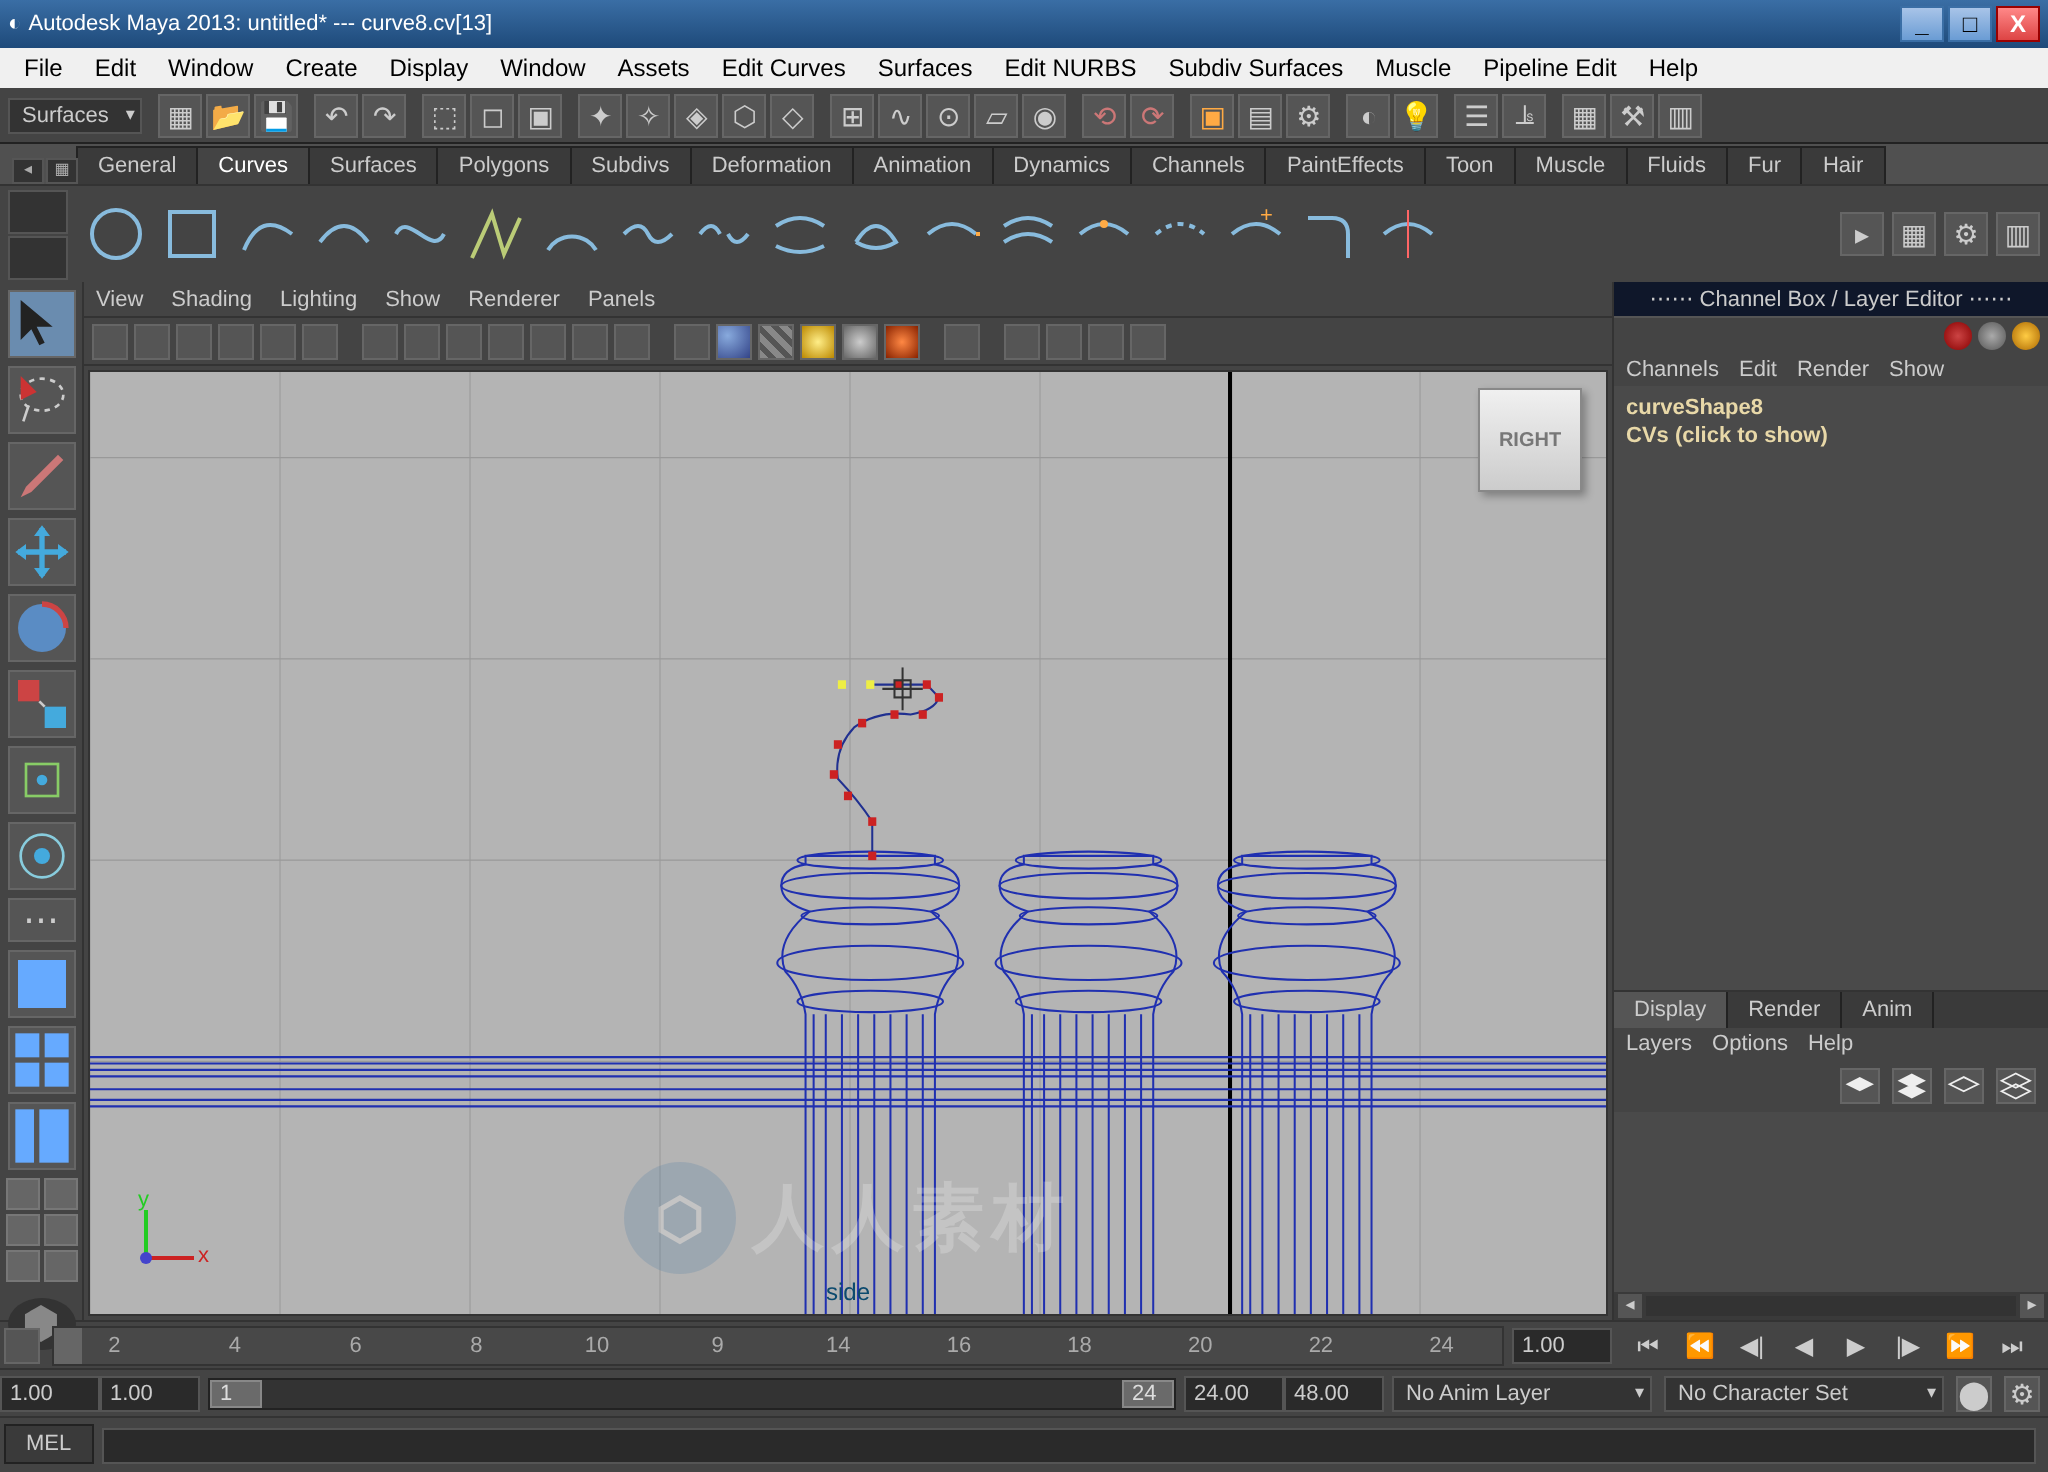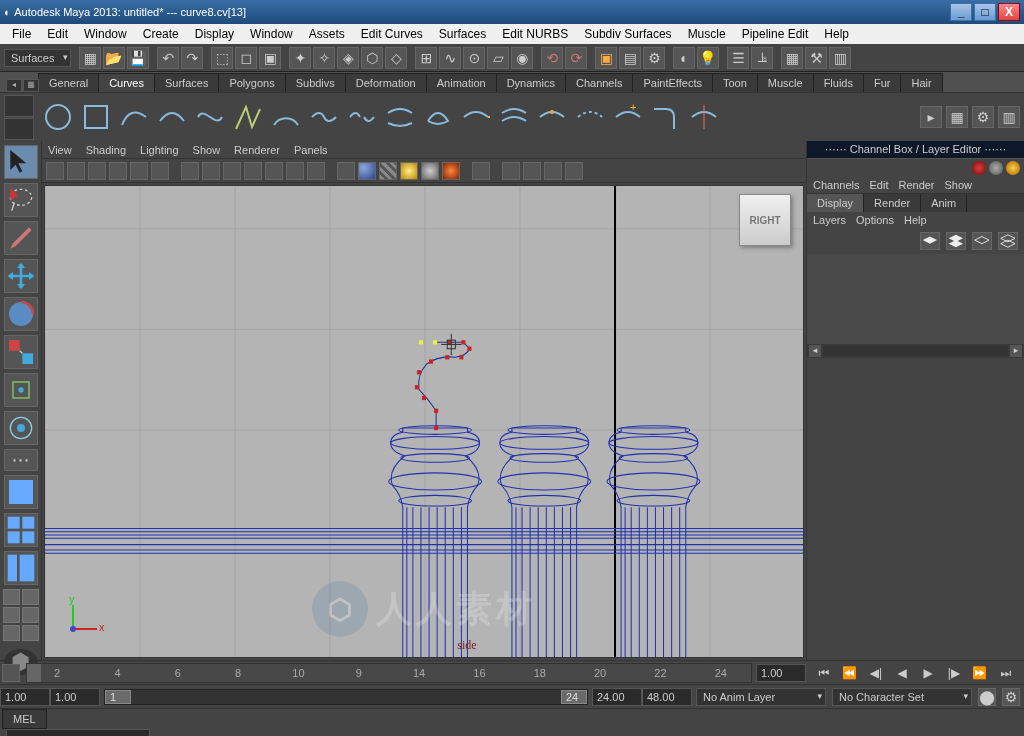--- a/index.html
+++ b/index.html
@@ -33,21 +33,21 @@
 .tool.sel { background:#6a8caf; }
 .tool.small { height:22px; }
 .layout-sel { margin-top:auto; display:grid; grid-template-columns:1fr 1fr; gap:2px; width:36px; }
 .layout-sel div { height:16px; background:#666; border:1px solid #777; }
 .viewport-wrap { flex:1; display:flex; flex-direction:column; background:#444; }
 .view-menubar { height:18px; display:flex; align-items:center; padding:0 6px; color:#ccc; gap:14px; border-bottom:1px solid #333; }
 .view-toolbar { height:24px; display:flex; align-items:center; padding:0 4px; gap:3px; background:#444; border-bottom:1px solid #333; }
 .vbtn { width:18px; height:18px; background:#555; border:1px solid #666; }
 .viewport { flex:1; background:#b4b4b4; position:relative; border:1px solid #333; margin:2px; overflow:hidden; }
 .viewcube { position:absolute; top:8px; right:12px; width:52px; height:52px; background:linear-gradient(#f0f0f0,#ccc); border:1px solid #888; display:flex; align-items:center; justify-content:center; font-weight:bold; color:#777; font-size:10px; box-shadow:2px 2px 4px rgba(0,0,0,0.3); }
-.view-label { position:absolute; bottom:4px; left:50%; transform:translateX(-50%); color:#7f1d1d; font-size:12px; font-family:Liberation Serif, serif;margin-left:43px; }
+.view-label { position:absolute; bottom:4px; left:50%; transform:translateX(-50%); color:#0c4a6e; font-size:12px; font-family:Liberation Sans, sans-serif; }
 .axis-gizmo { position:absolute; bottom:20px; left:20px; width:40px; height:40px; }
 .sidepanel { width:218px; background:#444; border-left:1px solid #333; display:flex; flex-direction:column; }
 .panel-title { height:18px; background:#0f172a; color:#ccc; font-size:11px; text-align:center; padding:2px; border-bottom:1px solid #555; }
 .panel-toprow { height:18px; display:flex; justify-content:flex-end; gap:3px; padding:2px 4px; }
 .ptop { width:14px; height:14px; background:#555; border-radius:50%; }
 .ch-menubar { display:flex; gap:10px; padding:2px 6px; color:#ccc; background:#444; }
 .ch-content { flex:1; background:#4a4a4a; padding:4px 6px; min-height:200px; }
 .ch-line { color:#e8d8a8; font-weight:bold; font-size:11px; padding:1px 0; }
 .layerpanel { border-top:1px solid #333; }
 .layer-tabs { display:flex; background:#3a3a3a; }
@@ -67,21 +67,21 @@
 .ts-nums { position:absolute; top:3px; left:0; right:0; display:flex; color:#aaa; font-size:10px; }
 .ts-nums span { flex:1; text-align:center; }
 .ts-field { width:50px; height:18px; background:#2a2a2a; border:1px solid #555; color:#ccc; padding:0 4px; font-size:11px; }
 .playback { width:218px; display:flex; align-items:center; gap:6px; justify-content:center; }
 .pbtn { width:20px; height:16px; color:#ccc; font-size:12px; display:flex; align-items:center; justify-content:center; }
 .rangeslider { height:24px; display:flex; align-items:center; border-top:1px solid #333; }
 .rs-track { flex:1; height:16px; background:#333; border:1px solid #222; margin:0 4px; position:relative; }
 .rs-bar { position:absolute; left:0; width:26px; height:100%; background:#6a6a6a; border:1px solid #888; }
 .rs-bar.r { left:auto; right:0; }
 .anim-dd { display:flex; gap:6px; align-items:center; padding:0 4px; }
-.cmdline { height:24px; display:flex; align-items:flex-start; border-top:1px solid #333; padding:0 2px;flex-direction:column; }
+.cmdline { height:24px; display:flex; align-items:flex-end; border-top:1px solid #333; padding:0 2px; }
 .cmdtab { background:#3a3a3a; color:#ccc; padding:3px 10px; border:1px solid #222; }
 .cmdin { flex:1; height:18px; background:#2a2a2a; border:1px solid #555; margin:0 4px; }
 .icon-svg { width:100%; height:100%; }
 .watermark { position:absolute; left:50%; bottom:20px; transform:translateX(-50%); display:flex; align-items:center; gap:8px; opacity:0.22; pointer-events:none; }
 .watermark .wm-logo { width:56px; height:56px; border-radius:50%; background:#4a7aa5; display:flex; align-items:center; justify-content:center; color:#fff; font-size:28px; font-weight:bold; }
 .watermark .wm-text { color:#fff; font-size:36px; font-weight:bold; letter-spacing:4px; }
 </style>
 </head>
 <body>
 
@@ -536,20 +536,24 @@
       <div class="ptop" style="background:radial-gradient(#c44,#800)"></div>
       <div class="ptop" style="background:radial-gradient(#aaa,#555)"></div>
       <div class="ptop" style="background:radial-gradient(#fc4,#a60)"></div>
     </div>
     <div class="ch-menubar">
       <span>Channels</span>
       <span>Edit</span>
       <span>Render</span>
       <span>Show</span>
     </div>
+    <div class="ch-content">
+      <div class="ch-line">curveShape8</div>
+      <div class="ch-line">CVs (click to show)</div>
+    </div>
     <div class="layerpanel">
       <div class="layer-tabs">
         <div class="ltab active">Display</div>
         <div class="ltab">Render</div>
         <div class="ltab">Anim</div>
       </div>
       <div class="layer-menu">
         <span>Layers</span>
         <span>Options</span>
         <span>Help</span>

